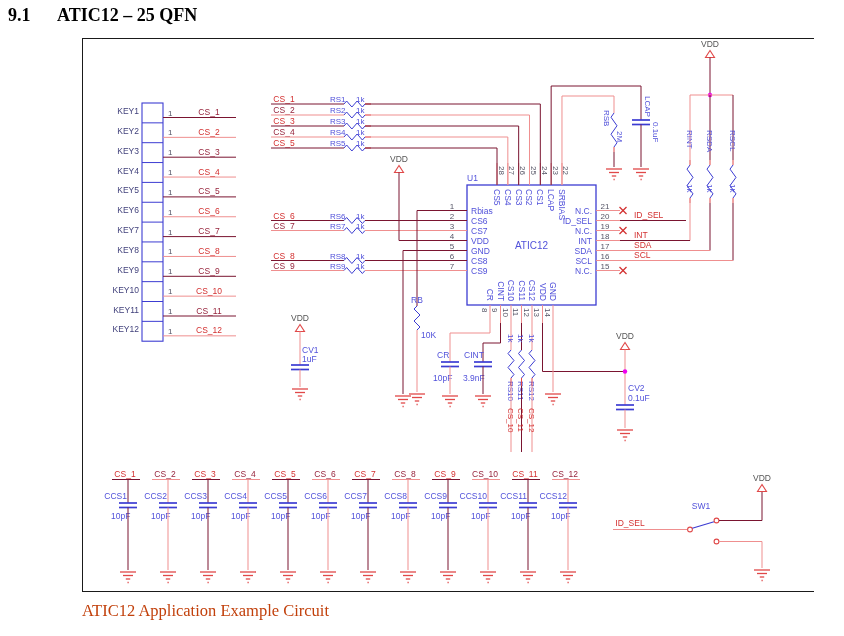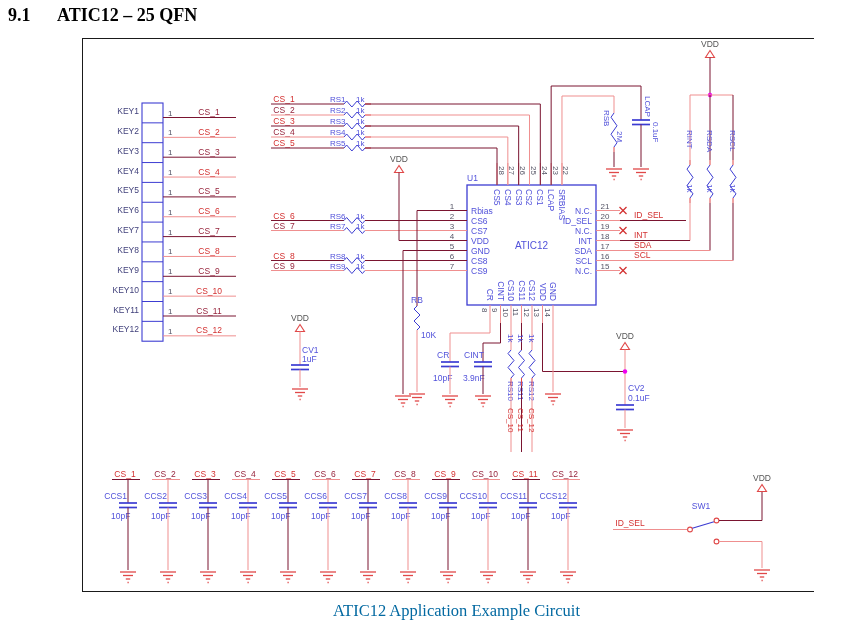--- a/index.html
+++ b/index.html
@@ -2,22 +2,22 @@
 <html><head>
 <meta charset="utf-8">
 <style>
   html,body{margin:0;padding:0;background:#ffffff;}
   .page{position:relative;width:814px;height:636px;background:#fff;overflow:hidden;
         font-family:"Liberation Sans",sans-serif;}
   .heading{position:absolute;left:8px;top:5px;font-family:"Liberation Serif",serif;
            font-weight:bold;font-size:18px;color:#000;display:flex;}
   .heading .num{width:49px;}
   .frame{position:absolute;left:82px;top:38px;width:747px;height:552px;border:1px solid #1a1a1a;}
-  .caption{position:absolute;left:82px;top:601px;width:749px;text-align:center;
-           font-family:"Liberation Serif",serif;font-size:16.5px;color:#0369a1;}
+  .caption{position:absolute;left:82px;top:601px;width:749px;
+           font-family:"Liberation Serif",serif;font-size:16.5px;color:#c2410c;}
   svg text{font-family:"Liberation Sans",sans-serif;}
 </style>
 </head>
 <body>
 
 <div class="page">
   <div class="heading">
     <span class="num">9.1</span>
     <span>ATIC12 – 25 QFN</span>
   </div>

